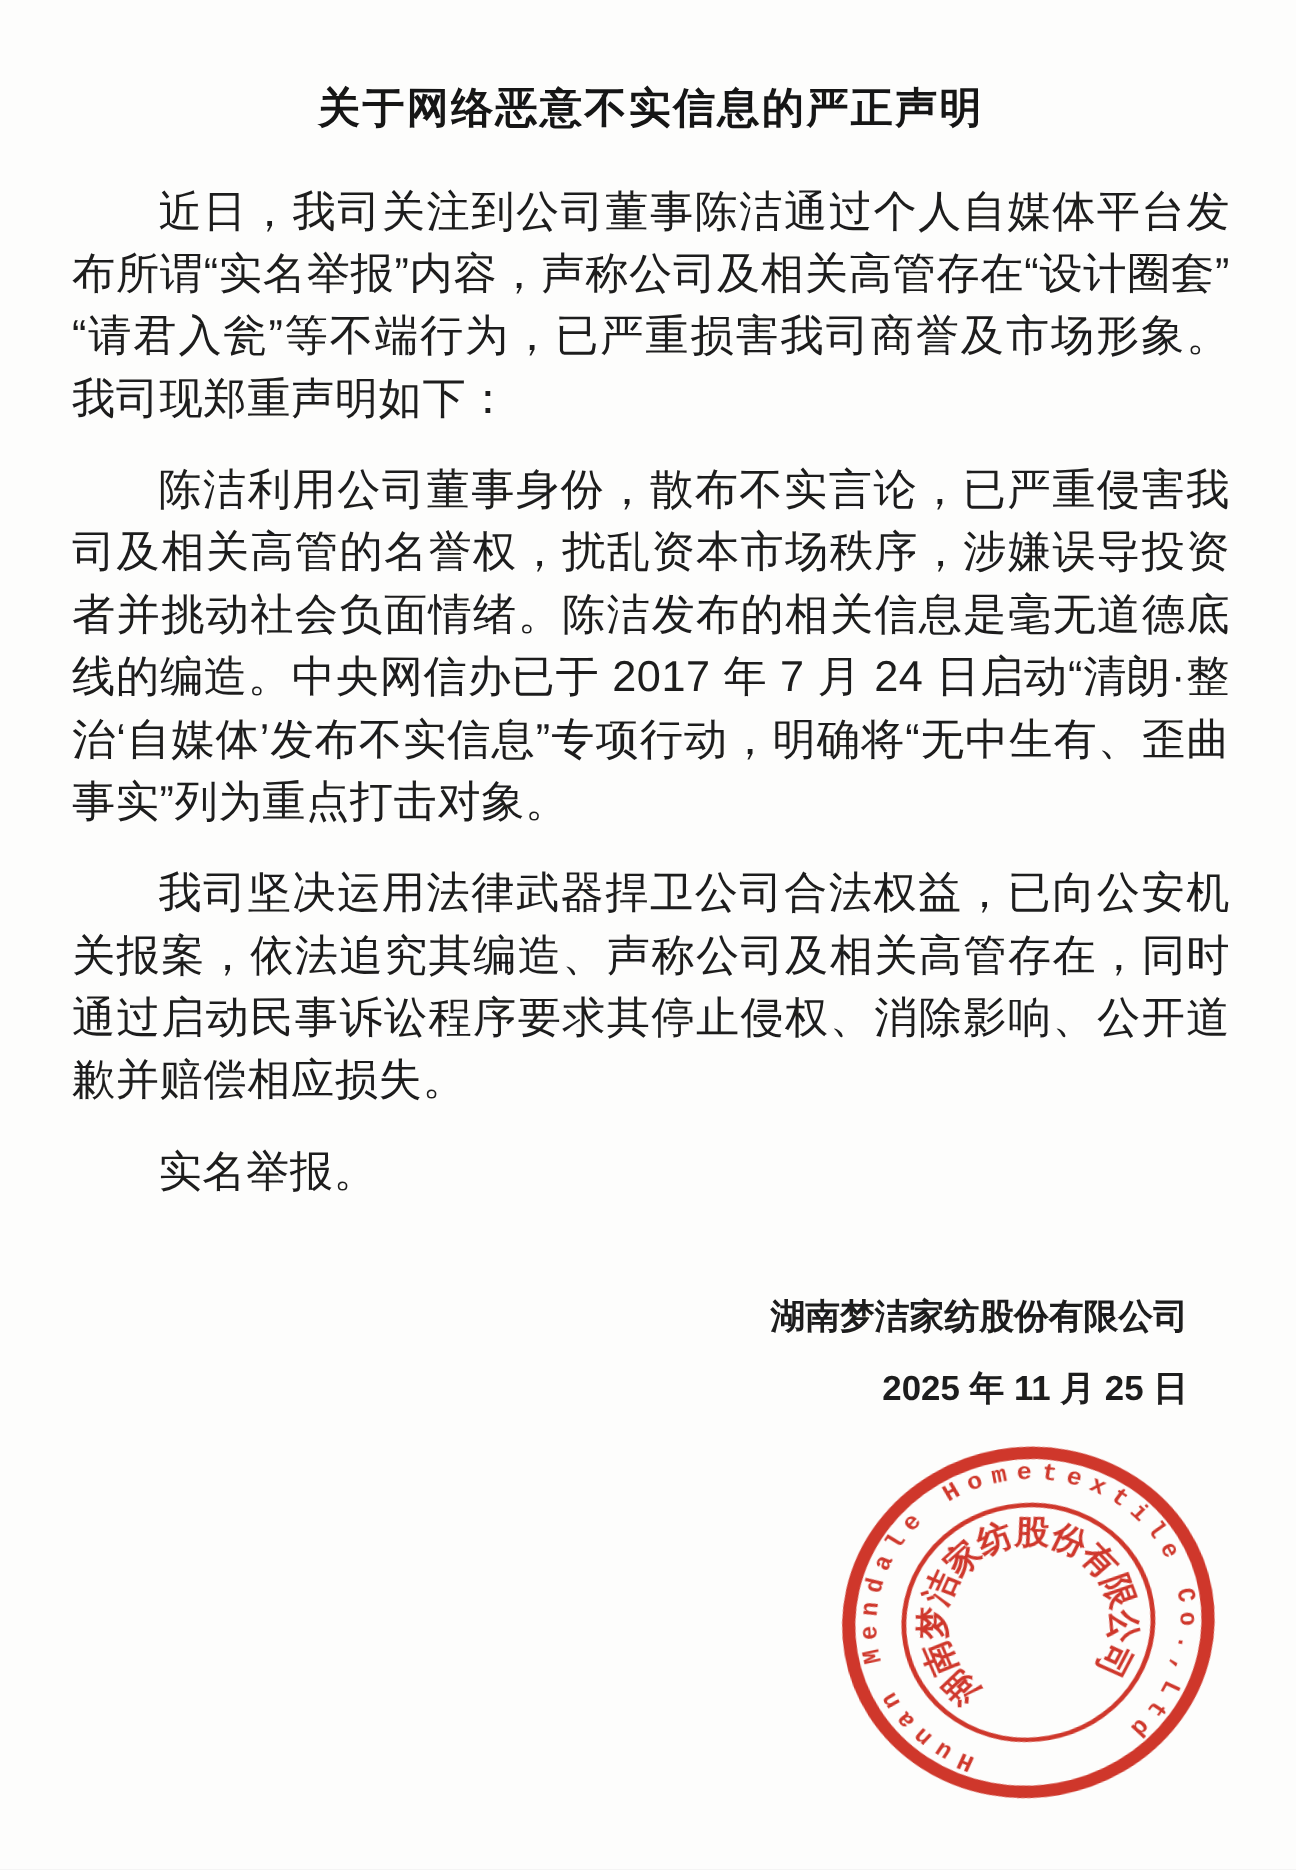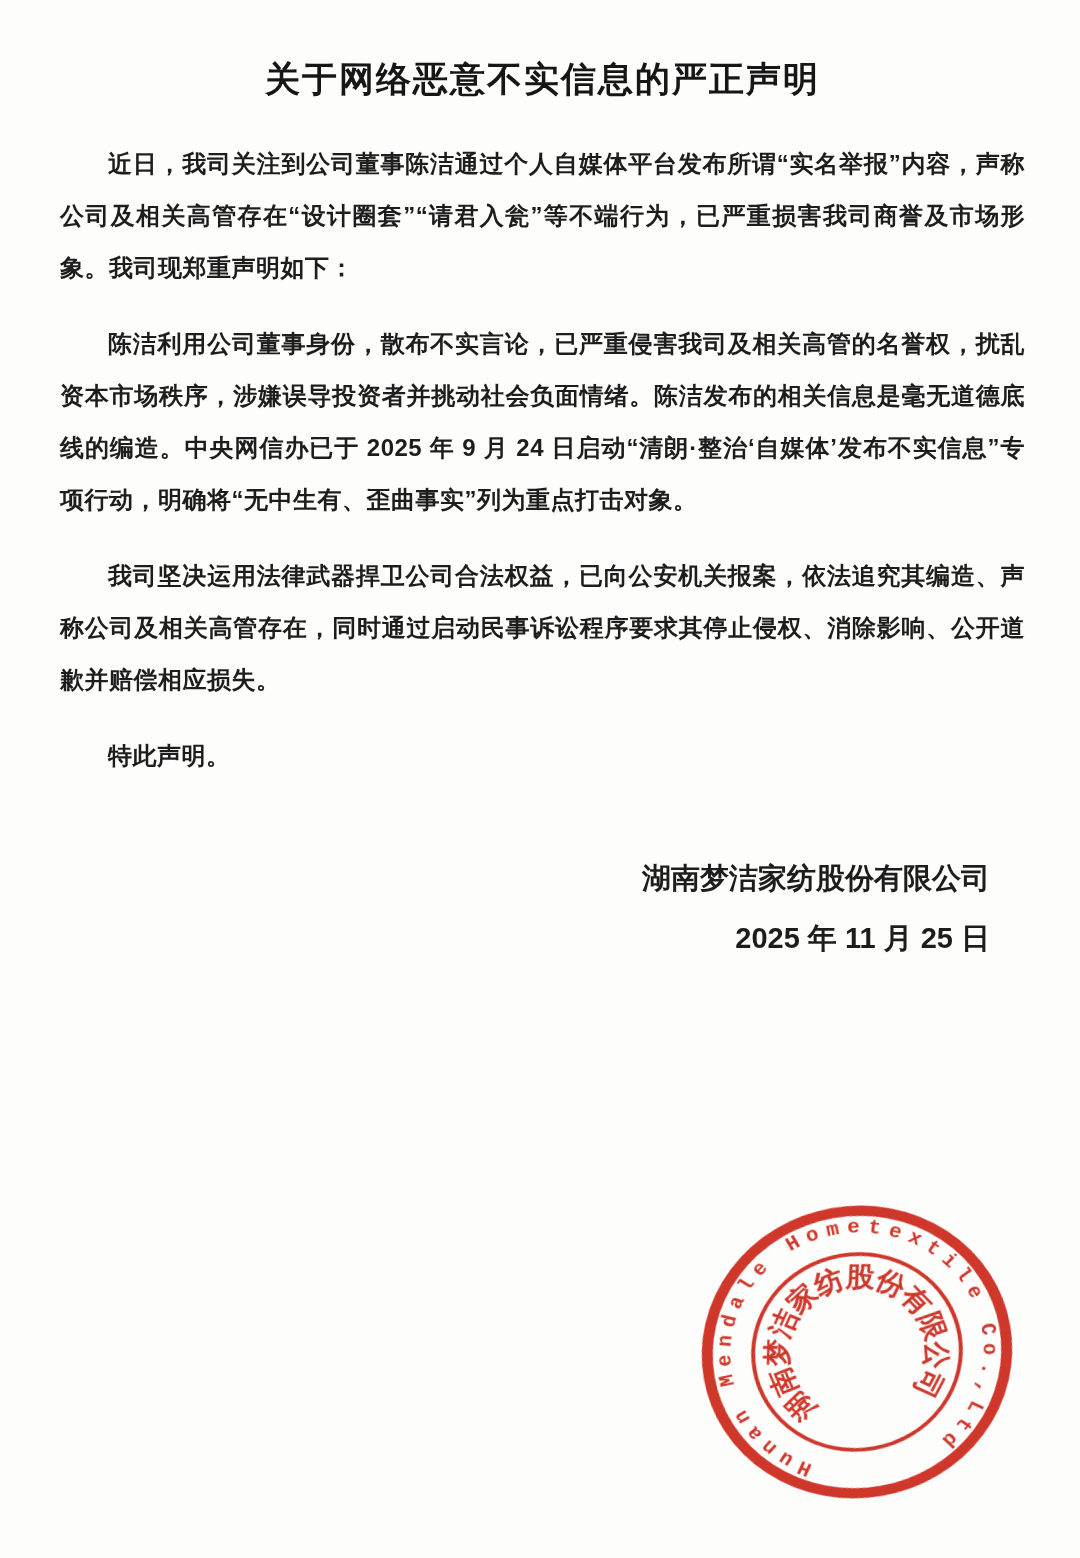--- a/index.html
+++ b/index.html
@@ -15,33 +15,33 @@
       radial-gradient(ellipse 140% 120% at 50% 45%, #fdfdfc 60%, #f4f4f2 88%, #ececea 100%);
     overflow:hidden;
   }
   .content{
     position:absolute;
     left:60px; right:55px; top:56px;
     z-index:2;
     color:#1d1d1d;
   }
   .doc-title{
-    margin:0 0 36px 0;
+    margin:12px 0 36px 0;
     text-align:center;
     font-size:35px;
     line-height:46px;
     font-weight:bold;
     letter-spacing:2px;
     color:#161616;
   }
   .para{
     margin:0 0 24px 0;
-    font-size:24px;
+    font-size:36px;
     line-height:52px;
-    font-weight:700;
+    font-weight:400;
     letter-spacing:0.5px;
     text-align:justify;
     text-indent:2em;
     color:#1d1d1d;
   }
   .para.closing{
     margin-bottom:66px;
   }
   .sig-line{
     margin:0;
@@ -79,23 +79,23 @@
 </style>
 </head>
 <body>
 
 <div class="paper">
 
   <div class="content">
     <h1 class="doc-title">关于网络恶意不实信息的严正声明</h1>
 
     <p class="para">近日，我司关注到公司董事陈洁通过个人自媒体平台发布所谓“实名举报”内容，声称公司及相关高管存在“设计圈套”“请君入瓮”等不端行为，已严重损害我司商誉及市场形象。我司现郑重声明如下：</p>
-    <p class="para">陈洁利用公司董事身份，散布不实言论，已严重侵害我司及相关高管的名誉权，扰乱资本市场秩序，涉嫌误导投资者并挑动社会负面情绪。陈洁发布的相关信息是毫无道德底线的编造。中央网信办已于 2025 年 9 月 24 日启动“清朗·整治‘自媒体’发布不实信息”专项行动，明确将“无中生有、歪曲事实”列为重点打击对象。</p>
+    <p class="para">陈洁利用公司董事身份，散布不实言论，已严重侵害我司及相关高管的名誉权，扰乱资本市场秩序，涉嫌误导投资者并挑动社会负面情绪。陈洁发布的相关信息是毫无道德底线的编造。中央网信办已于 2017 年 7 月 24 日启动“清朗·整治‘自媒体’发布不实信息”专项行动，明确将“无中生有、歪曲事实”列为重点打击对象。</p>
     <p class="para">我司坚决运用法律武器捍卫公司合法权益，已向公安机关报案，依法追究其编造、声称公司及相关高管存在，同时通过启动民事诉讼程序要求其停止侵权、消除影响、公开道歉并赔偿相应损失。</p>
-    <p class="para closing">特此声明。</p>
+    <p class="para closing">实名举报。</p>
 
     <p class="sig-line">湖南梦洁家纺股份有限公司</p>
     <p class="sig-line">2025 年 11 月 25 日</p>
   </div>
 
   <div class="seal">
     <svg viewBox="0 0 320 320">
       <defs>
         <path id="sealOuterPath" d="M 160 287 A 127 127 0 1 1 160.05 287" fill="none"></path>
         <path id="sealInnerPath" d="M 160 230 A 70 70 0 1 1 160.05 230" fill="none"></path>

